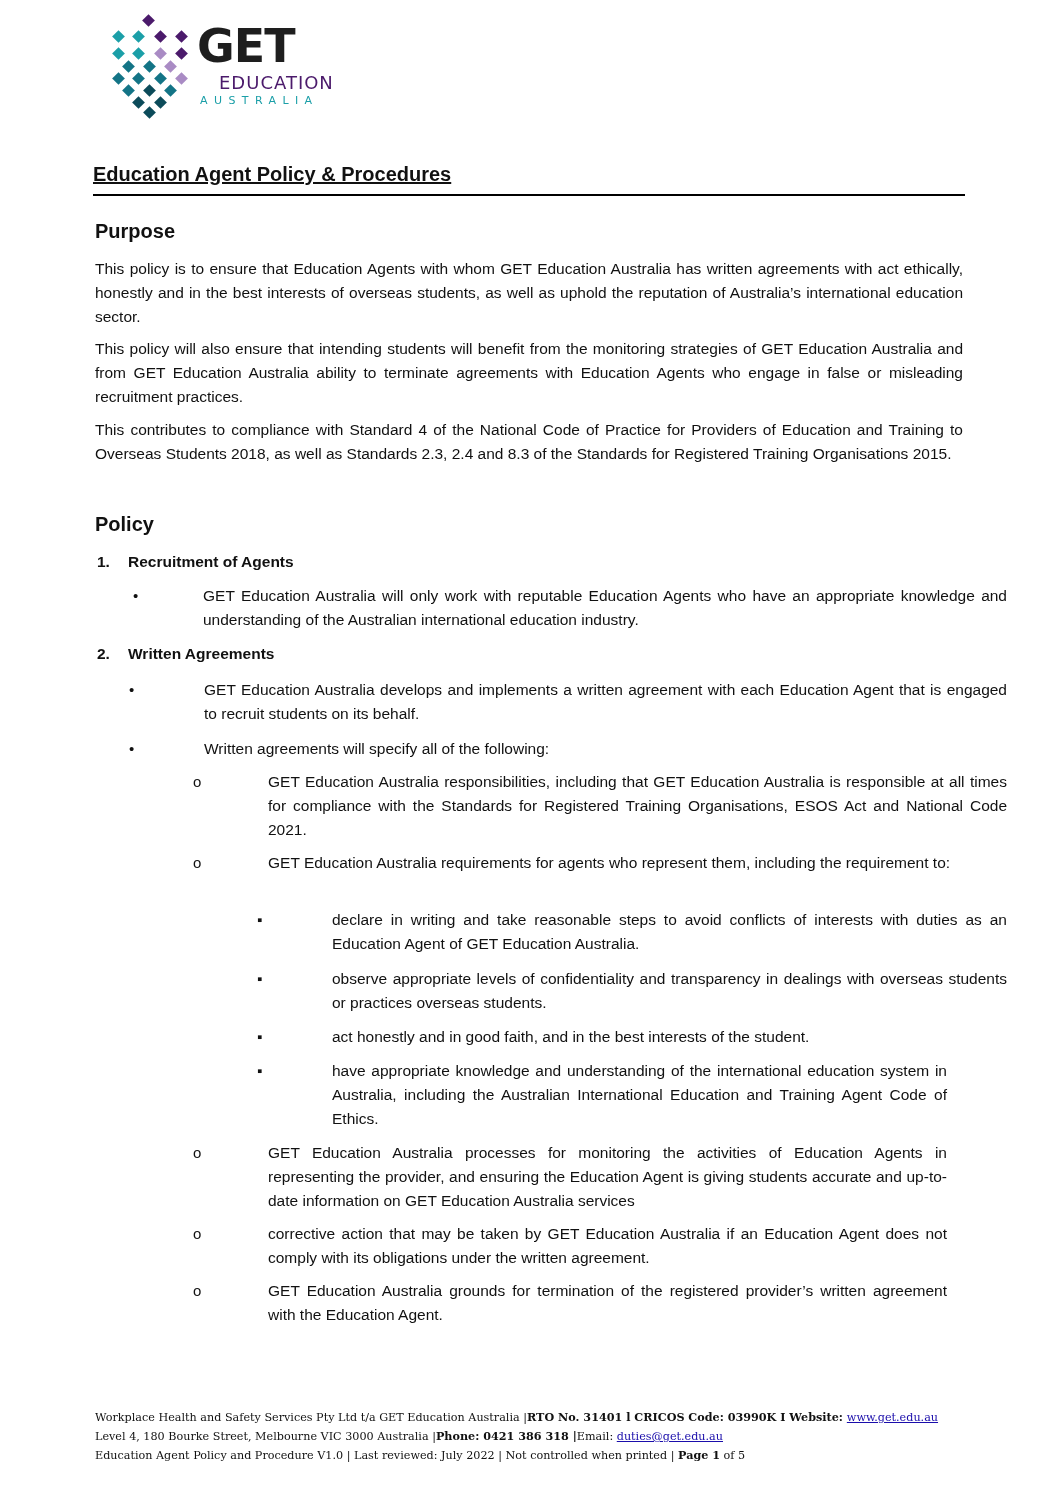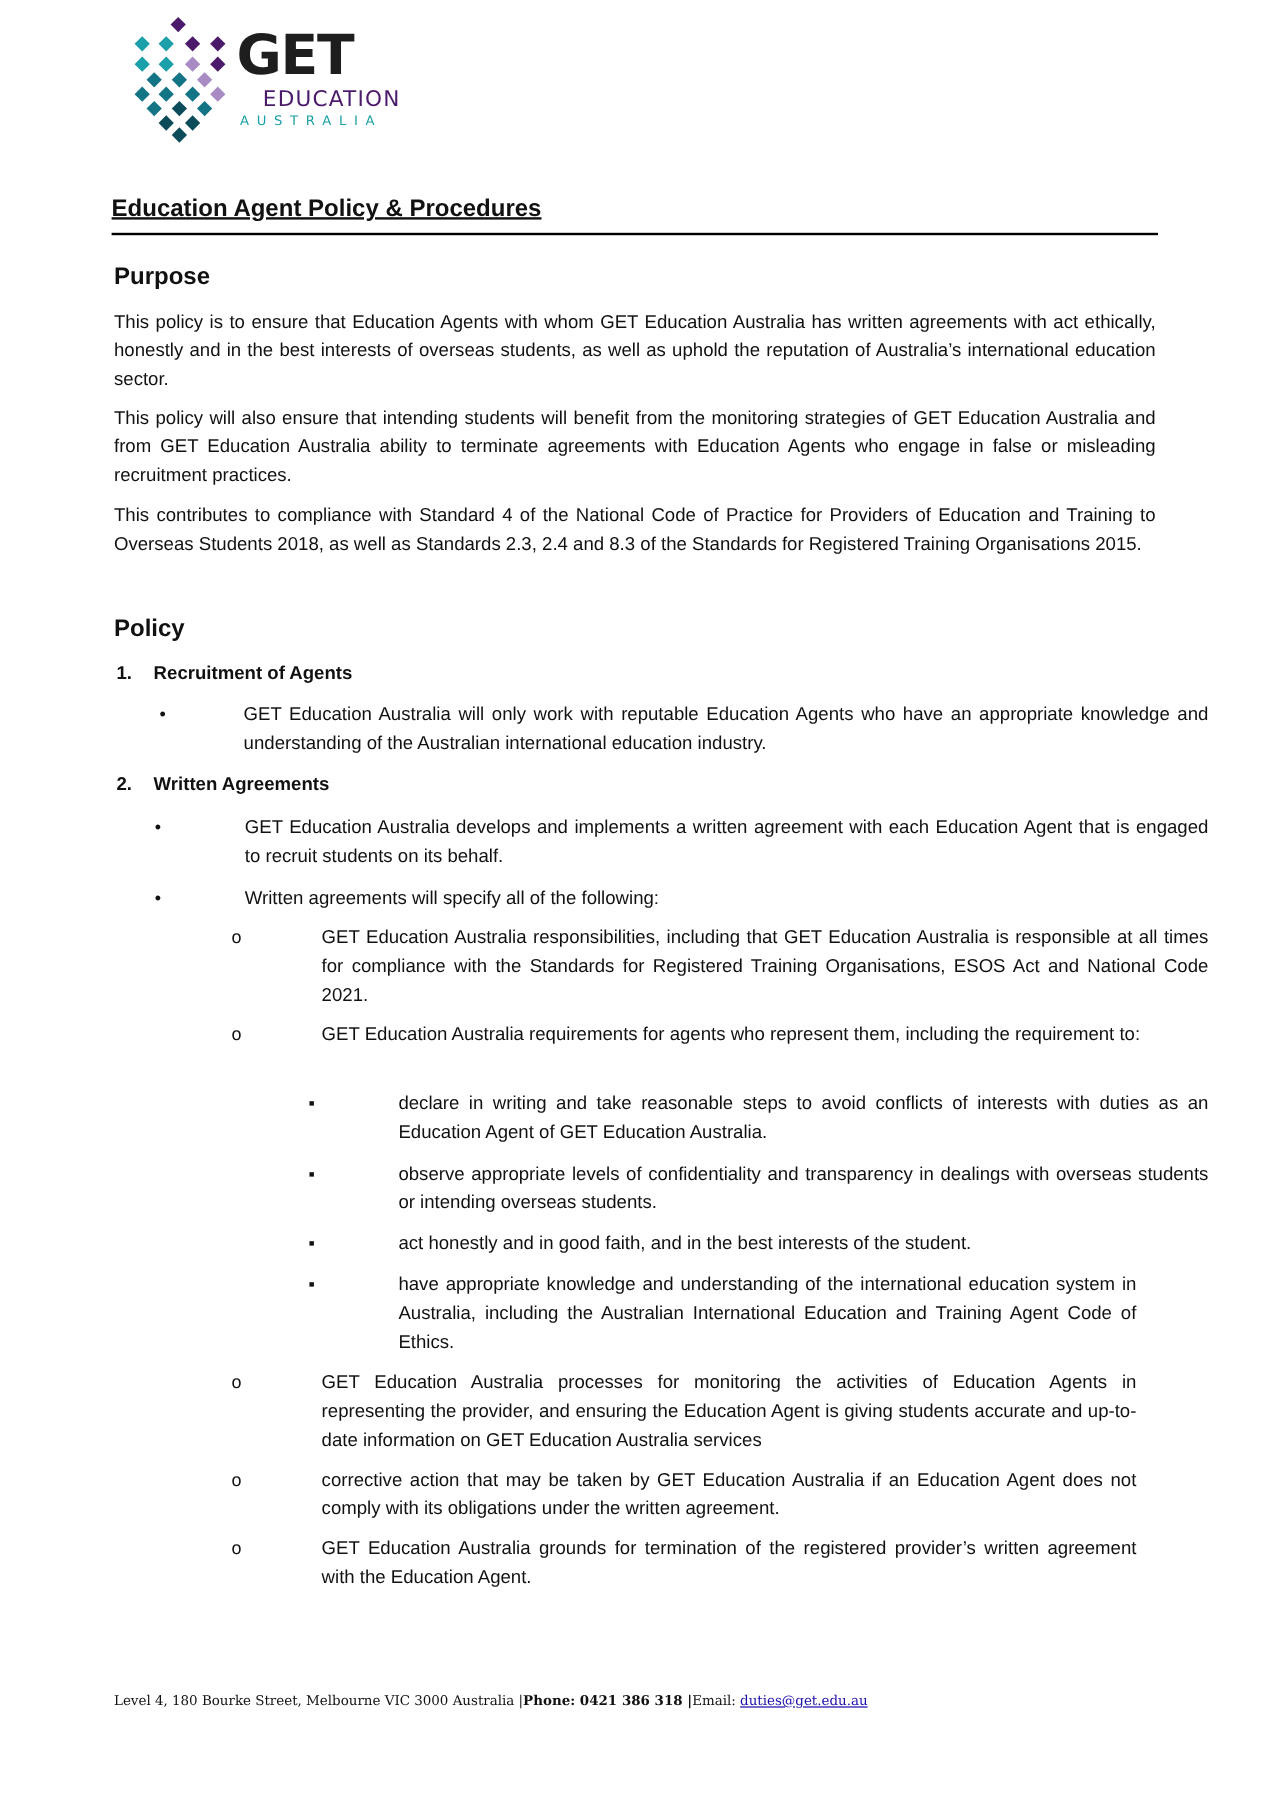--- a/index.html
+++ b/index.html
@@ -83,32 +83,38 @@
 
 <span class="bullet" style="left:193px;top:770px">o</span>
 <div class="item" style="left:224px;width:739px;top:770px">GET Education Australia responsibilities, including that GET Education Australia is responsible at all times for compliance with the Standards for Registered Training Organisations, ESOS Act and National Code 2021.</div>
 
 <span class="bullet" style="left:193px;top:851px">o</span>
 <div class="item" style="left:224px;width:739px;top:851px">GET Education Australia requirements for agents who represent them, including the requirement to:</div>
 
 <span class="bullet" style="left:257px;top:908px">▪</span>
 <div class="item" style="left:288px;width:675px;top:908px">declare in writing and take reasonable steps to avoid conflicts of interests with duties as an Education Agent of GET Education Australia.</div>
 <span class="bullet" style="left:257px;top:967px">▪</span>
-<div class="item" style="left:288px;width:675px;top:967px">observe appropriate levels of confidentiality and transparency in dealings with overseas  students or intending overseas students.</div>
+<div class="item" style="left:288px;width:675px;top:967px">observe appropriate levels of confidentiality and transparency in dealings with overseas  students or practices overseas students.</div>
 <span class="bullet" style="left:257px;top:1025px">▪</span>
 <div class="item" style="left:288px;width:675px;top:1025px">act honestly and in good faith, and in the best interests of the student.</div>
 <span class="bullet" style="left:257px;top:1059px">▪</span>
 <div class="item" style="left:288px;width:615px;top:1059px">have appropriate knowledge and understanding of the international education system in Australia, including the Australian International Education and Training Agent Code of Ethics.</div>
 
 <span class="bullet" style="left:193px;top:1141px">o</span>
 <div class="item" style="left:224px;width:679px;top:1141px">GET Education Australia processes for monitoring the activities of Education Agents in representing the provider, and ensuring the Education Agent is giving students accurate and up-to-date information on GET Education Australia services</div>
 
 <span class="bullet" style="left:193px;top:1222px">o</span>
 <div class="item" style="left:224px;width:679px;top:1222px">corrective action that may be taken by GET Education Australia if an Education Agent does  not comply with its obligations under the written agreement.</div>
 
 <span class="bullet" style="left:193px;top:1279px">o</span>
 <div class="item" style="left:224px;width:679px;top:1279px">GET Education Australia grounds for termination of the registered provider’s written agreement with the Education Agent.</div>
 
 <div class="footer">
   <div>
+    <span>Workplace Health and Safety Services Pty Ltd t/a GET Education Australia |</span><b>RTO No. 31401 l CRICOS Code: 03990K I Website: </b><a href="#">www.get.edu.au</a>
+  </div>
+  <div>
     <span>Level 4, 180 Bourke Street, Melbourne VIC 3000 Australia |</span><b>Phone: 0421 386 318 |</b><span>Email: </span><a href="#">duties@get.edu.au</a>
+  </div>
+  <div>
+    <span>Education Agent Policy and Procedure V1.0 | Last reviewed: July 2022 | Not controlled when printed | </span><b>Page 1</b><span> of 5</span>
   </div>
 </div>
 
 </body></html>

